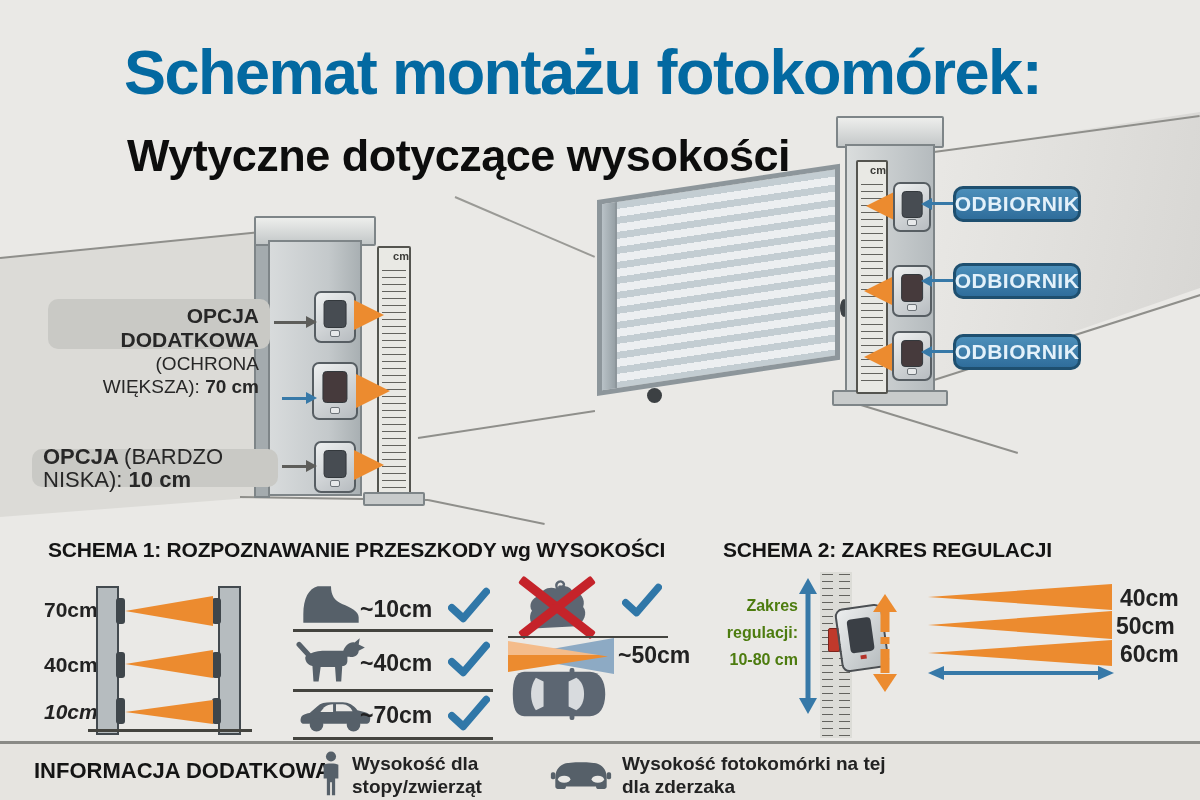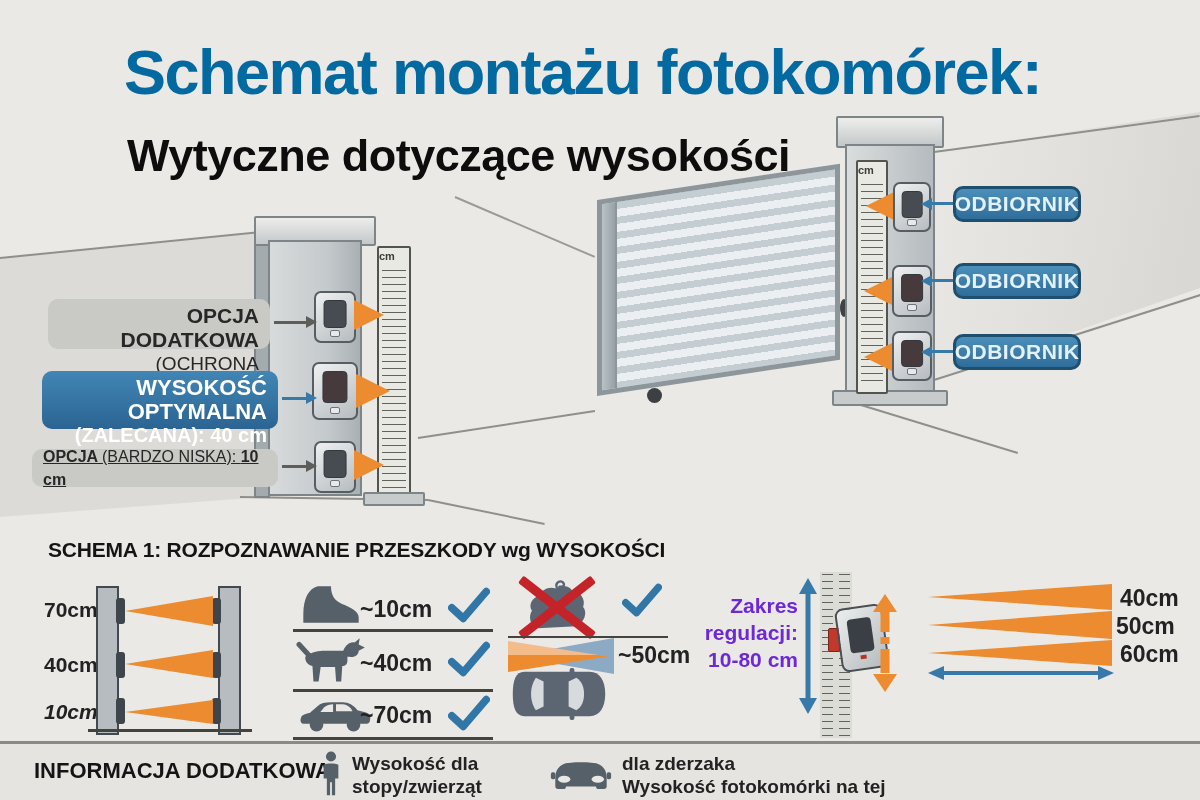--- a/index.html
+++ b/index.html
@@ -24,21 +24,21 @@
   .post{border:2px solid #7e8588;}
   .pillar-left{left:268px;top:240px;width:90px;height:252px;
     background:linear-gradient(90deg,#d8dbdc 0%,#c4c9cb 65%,#a9b0b3 100%);}
   .pillar-left-side{left:254px;top:244px;width:14px;height:250px;background:#a4abae;border:2px solid #7e8588;border-right:none;}
   .rpost-body{left:845px;top:144px;width:86px;height:248px;
     background:linear-gradient(90deg,#dadddd,#b5bbbe);}
   .base{background:#c8cbcb;border:2px solid #7e8588;border-radius:2px;}
 
   
   .ruler{background:#e9e9e4;border:2px solid #54544f;border-radius:2px;}
-  .ruler .unit{display:block;text-align:left;font-size:11px;font-weight:700;color:#3c3c38;margin-top:2px;}
+  .ruler .unit{display:block;text-align:right;font-size:11px;font-weight:700;color:#3c3c38;margin-top:2px;}
   .ticks{position:absolute;left:3px;right:3px;background:repeating-linear-gradient(180deg,#63635e 0 1.5px,transparent 1.5px 7px);}
 
   
   .sensor{position:absolute;border:2px solid #575e63;border-radius:7px;
     background:linear-gradient(145deg,#eef0f0,#b7bcc0);}
   .sensor .screen{position:absolute;left:50%;top:7px;transform:translateX(-50%);
     width:55%;height:55%;background:#474c52;border-radius:4px;border:1px solid #33383c;}
   .sensor .dot{position:absolute;left:50%;bottom:4px;transform:translateX(-50%);
     width:8px;height:5px;background:#e7e9ea;border:1px solid #6d7378;border-radius:2px;}
   .cone{position:absolute;background:#ec8b2f;}
@@ -83,21 +83,21 @@
   .vlabel{position:absolute;font-size:23px;font-weight:600;color:#222;}
   .rowline{position:absolute;height:3px;background:#44443f;}
   .icon{position:absolute;}
   .xmark{position:absolute;width:86px;height:62px;}
   .xmark .bar{position:absolute;left:-3px;top:27px;width:92px;height:9px;background:#c5232a;border-radius:2px;}
   .beam2-or{position:absolute;background:linear-gradient(180deg,#f4bc8b 0 45%,#ec8b2f 45%);clip-path:polygon(0 0,0 100%,100% 50%);}
   .beam2-bl{position:absolute;background:#7d9fbd;opacity:.85;clip-path:polygon(100% 0,100% 100%,0 50%);}
 
   
   .range-text{position:absolute;left:700px;top:592px;width:98px;text-align:right;
-    font-size:21px;font-weight:600;line-height:27px;color:#6d28d9;}
+    font-size:16px;font-weight:600;line-height:27px;color:#4d7c0f;}
   .s2ruler{position:absolute;left:820px;top:572px;width:32px;height:166px;background:#dcdcd7;}
   .s2sensor{position:absolute;left:838px;top:606px;width:44px;height:60px;transform:rotate(-8deg);
     border:2px solid #4b4f53;border-radius:8px;background:linear-gradient(135deg,#eceeee,#b4babd);}
   .s2sensor .screen{position:absolute;left:9px;top:10px;width:24px;height:34px;background:#3a3f45;border-radius:4px;}
   .s2sensor .reddot{position:absolute;left:18px;bottom:9px;width:6px;height:4px;background:#b4332a;}
   .knob{position:absolute;left:828px;top:628px;width:10px;height:22px;background:#c0392b;border:1px solid #7e241b;border-radius:2px;}
   .zone-label{position:absolute;left:938px;top:680px;font-size:21px;font-weight:600;color:#222;}
 
   
   .footer{position:absolute;left:0;top:741px;width:1200px;height:59px;background:#e6e4e0;
@@ -156,29 +156,25 @@
   </div>
   <div class="cone right" style="left:354px;top:450px;width:30px;height:30px;"></div>
 
   <div class="lbox gray rtxt" style="left:48px;top:299px;width:222px;height:50px;">
     <div class="l1">OPCJA DODATKOWA</div>
     <div class="l2"><span>(OCHRONA WIĘKSZA): </span><b>70 cm</b></div>
   </div>
   <div class="line" style="left:274px;top:321px;width:36px;height:3px;background:#5d5d5a;"></div>
   <div class="ahead r" style="left:306px;top:316px;"></div>
 
-  <div class="lbox blue rtxt" style="left:42px;top:371px;width:236px;height:58px;">
-    <div class="l1" style="font-size:22px;">WYSOKOŚĆ OPTYMALNA</div>
-    <div class="l2" style="font-size:20px;font-weight:600;"><span>(ZALECANA): </span><b>40 cm</b></div>
-  </div>
   <div class="line" style="left:282px;top:397px;width:28px;height:3px;background:#3779a8;"></div>
   <div class="ahead rb" style="left:306px;top:392px;"></div>
 
   <div class="lbox gray" style="left:32px;top:449px;width:246px;height:38px;display:flex;align-items:center;justify-content:center;">
-    <div class="l2" style="font-size:16px;text-decoration:underline;"><b>OPCJA </b><span>(BARDZO NISKA): </span><b>10 cm</b></div>
+    <div class="l2" style="font-size:22px;"><b>OPCJA </b><span>(BARDZO NISKA): </span><b>10 cm</b></div>
   </div>
   <div class="line" style="left:282px;top:465px;width:28px;height:3px;background:#5d5d5a;"></div>
   <div class="ahead r" style="left:306px;top:460px;"></div>
 
   <div class="abs cap" style="left:836px;top:116px;width:104px;height:28px;"></div>
   <div class="abs post rpost-body"></div>
   <div class="abs base" style="left:832px;top:390px;width:112px;height:12px;"></div>
   <div class="abs ruler" style="left:856px;top:160px;width:28px;height:230px;">
     <span class="unit">cm</span>
     <div class="ticks" style="top:22px;bottom:5px;"></div>
@@ -283,20 +279,21 @@
   <div class="vlabel" style="left:618px;top:642px;">~50cm</div>
 
   <svg class="icon" style="left:506px;top:668px;" width="106" height="52" viewBox="0 0 104 54">
     <path d="M16 4 L84 4 C94 4 100 13 100 27 C100 41 94 50 84 50 L16 50 C7 50 4 41 4 27 C4 13 7 4 16 4 Z" fill="#5c6672"></path>
     <path d="M70 10 C76 14 78 20 78 27 C78 34 76 40 70 44 L62 40 L62 14 Z" fill="#d8dbde"></path>
     <path d="M28 10 L36 14 L36 40 L28 44 C24 38 23 32 23 27 C23 22 24 16 28 10 Z" fill="#d8dbde"></path>
     <rect x="63" y="0" width="5" height="7" rx="2" fill="#5c6672"></rect>
       <rect x="63" y="47" width="5" height="7" rx="2" fill="#5c6672"></rect>
   </svg>
 
+  <div class="sec-title" style="left:723px;top:538px;">SCHEMA 2: ZAKRES REGULACJI</div>
 
   <div class="range-text">
     <div>Zakres</div>
     <div>regulacji:</div>
     <div>10-80 cm</div>
   </div>
 
   <svg class="icon" style="left:799px;top:578px;" width="18" height="136" viewBox="0 0 18 136">
     <path d="M9 12 L9 124" stroke="#3779a8" stroke-width="5"></path>
     <polygon points="9,0 0,16 18,16" fill="#3779a8"></polygon>
@@ -344,18 +341,18 @@
     </div>
 
     <svg class="icon" style="left:550px;top:12px;" width="62" height="36" viewBox="0 0 70 40">
       <path d="M6 34 L6 24 C6 17 9 12 15 9 C20 6 50 6 55 9 C61 12 64 17 64 24 L64 34 C64 36 62 37 60 37 L55 37 C53 37 52 36 52 34 L18 34 C18 36 17 37 15 37 L10 37 C8 37 6 36 6 34 Z" fill="#566069"></path>
       <rect x="1" y="18" width="5" height="8" rx="2" fill="#566069"></rect>
         <rect x="64" y="18" width="5" height="8" rx="2" fill="#566069"></rect>
       <ellipse cx="16" cy="26" rx="7" ry="4" fill="#e9e8e5"></ellipse>
         <ellipse cx="54" cy="26" rx="7" ry="4" fill="#e9e8e5"></ellipse>
     </svg>
     <div class="ftext" style="left:622px;top:8px;">
+      <div>Wysokość fotokomórki na tej</div>
       <div>dla zderzaka</div>
-      <div>Wysokość fotokomórki na tej</div>
     </div>
   </div>
 
 </div>
 
 </body></html>

